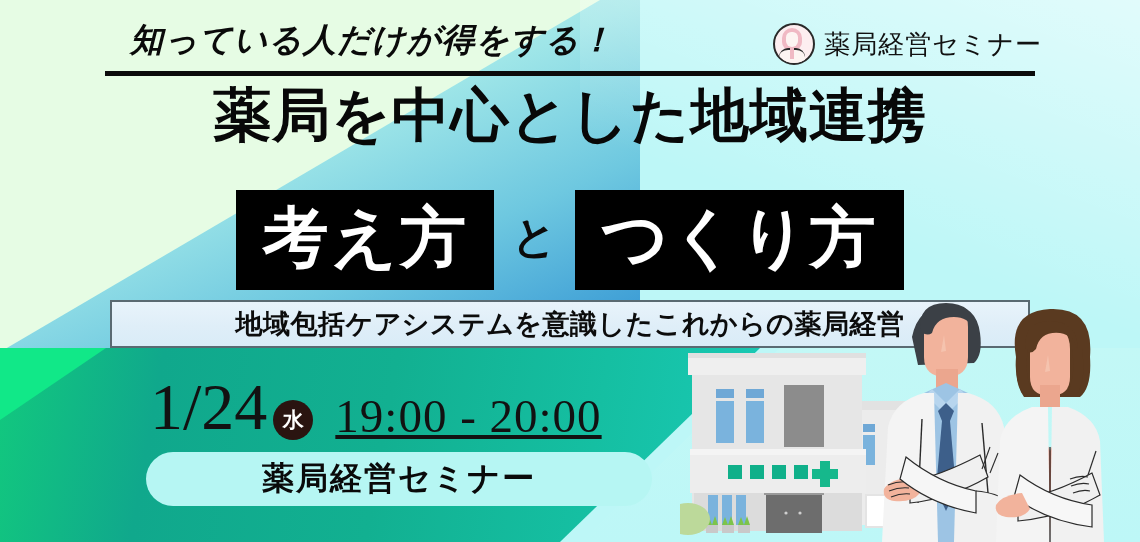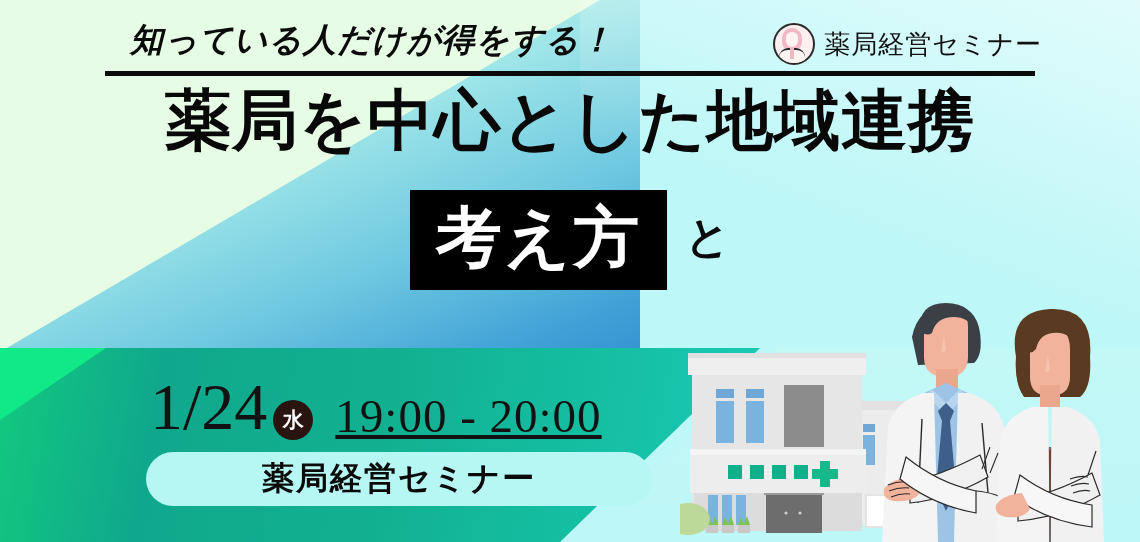--- a/index.html
+++ b/index.html
@@ -156,21 +156,21 @@
     width: 930px; height: 5px;
     background: #0b0b0b;
   }
 
   
   .title-main {
     position: absolute;
     left: 0; top: 85px;
     width: 1140px;
     text-align: center;
-    font-size: 66px;
+    font-size: 58px;
     font-weight: 700;
     letter-spacing: 1px;
     color: #080808;
     line-height: 1.08;
     white-space: nowrap;
   }
 
   
   .hl-row {
     position: absolute;
@@ -312,22 +312,26 @@
       <div class="brand-text">薬局経営セミナー</div>
     </div>
   </div>
   <div class="rule"></div>
 
   <div class="title-main">薬局を中心とした地域連携</div>
 
   <div class="hl-row">
     <div class="hl-box">考え方</div>
     <div class="hl-and">と</div>
+    <div class="hl-box">つくり方</div>
   </div>
 
+  <div class="sub-bar">
+    <div class="sub-bar-text">地域包括ケアシステムを意識したこれからの薬局経営</div>
+  </div>
 
   <div class="date-row">
     <div class="date-num">1/24</div>
     <div class="dow-badge">水</div>
     <div class="time-text">19:00 - 20:00</div>
   </div>
 
   <div class="pill">
     <div class="pill-text">薬局経営セミナー</div>
   </div>

